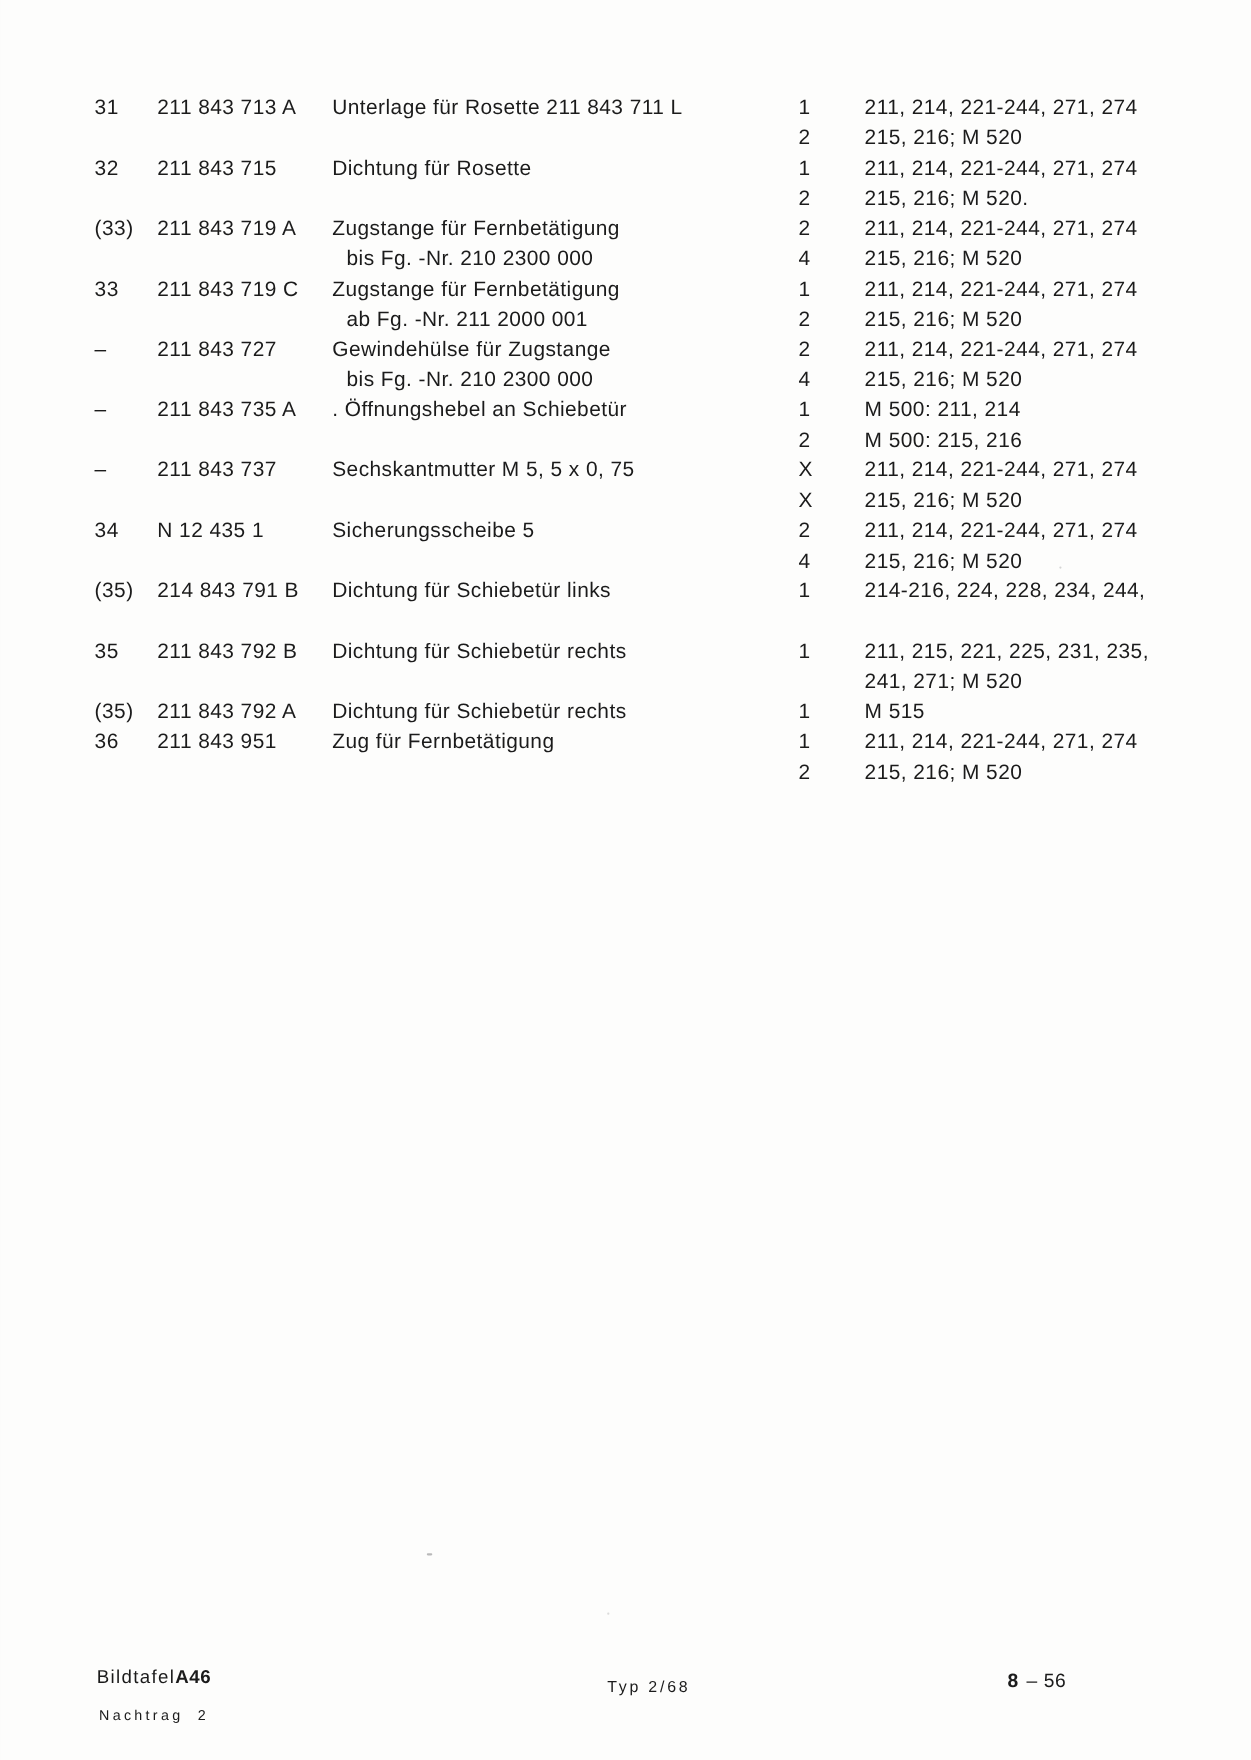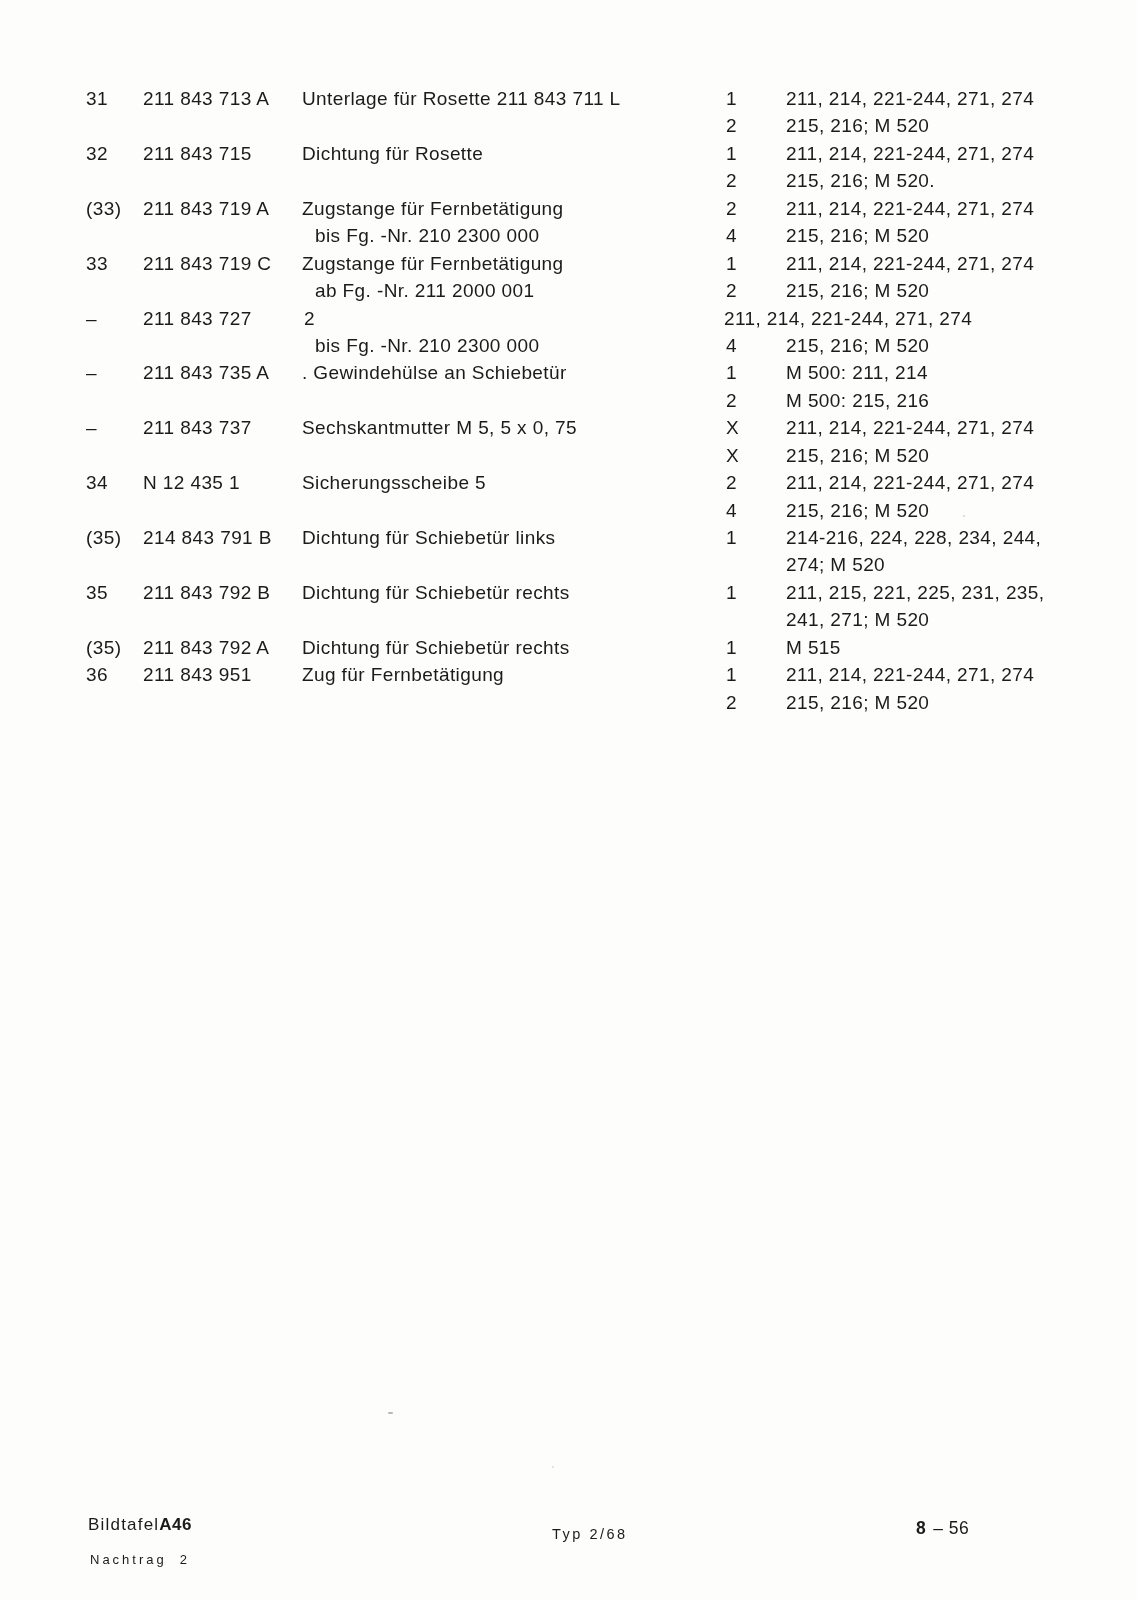--- a/index.html
+++ b/index.html
@@ -164,36 +164,37 @@
       <span class="cell c-pos"></span>
       <span class="cell c-part"></span>
       <span class="cell c-desc indent">ab Fg. -Nr.  211 2000 001</span>
       <span class="cell c-qty">2</span>
       <span class="cell c-models">215, 216; M 520</span>
     </div>
 
     <div class="line">
       <span class="cell c-pos">–</span>
       <span class="cell c-part">211 843 727</span>
+      <span class="cell c-desc">Gewindehülse für Zugstange</span>
       <span class="cell c-qty">2</span>
       <span class="cell c-models">211, 214, 221-244, 271, 274</span>
     </div>
 
     <div class="line">
       <span class="cell c-pos"></span>
       <span class="cell c-part"></span>
       <span class="cell c-desc indent">bis Fg. -Nr.  210 2300 000</span>
       <span class="cell c-qty">4</span>
       <span class="cell c-models">215, 216; M 520</span>
     </div>
 
     <div class="line">
       <span class="cell c-pos">–</span>
       <span class="cell c-part">211 843 735 A</span>
-      <span class="cell c-desc">. Gewindehülse an Schiebetür</span>
+      <span class="cell c-desc">. Öffnungshebel an Schiebetür</span>
       <span class="cell c-qty">1</span>
       <span class="cell c-models">M 500: 211, 214</span>
     </div>
 
     <div class="line">
       <span class="cell c-pos"></span>
       <span class="cell c-part"></span>
       <span class="cell c-desc"></span>
       <span class="cell c-qty">2</span>
       <span class="cell c-models">M 500: 215, 216</span>
@@ -237,21 +238,20 @@
       <span class="cell c-desc">Dichtung für Schiebetür links</span>
       <span class="cell c-qty">1</span>
       <span class="cell c-models">214-216, 224, 228, 234, 244,</span>
     </div>
 
     <div class="line">
       <span class="cell c-pos"></span>
       <span class="cell c-part"></span>
       <span class="cell c-desc"></span>
       <span class="cell c-qty"></span>
-      <span class="cell c-models">274; M 520</span>
     </div>
 
     <div class="line">
       <span class="cell c-pos">35</span>
       <span class="cell c-part">211 843 792 B</span>
       <span class="cell c-desc">Dichtung für Schiebetür rechts</span>
       <span class="cell c-qty">1</span>
       <span class="cell c-models">211, 215, 221, 225, 231, 235,</span>
     </div>
 

